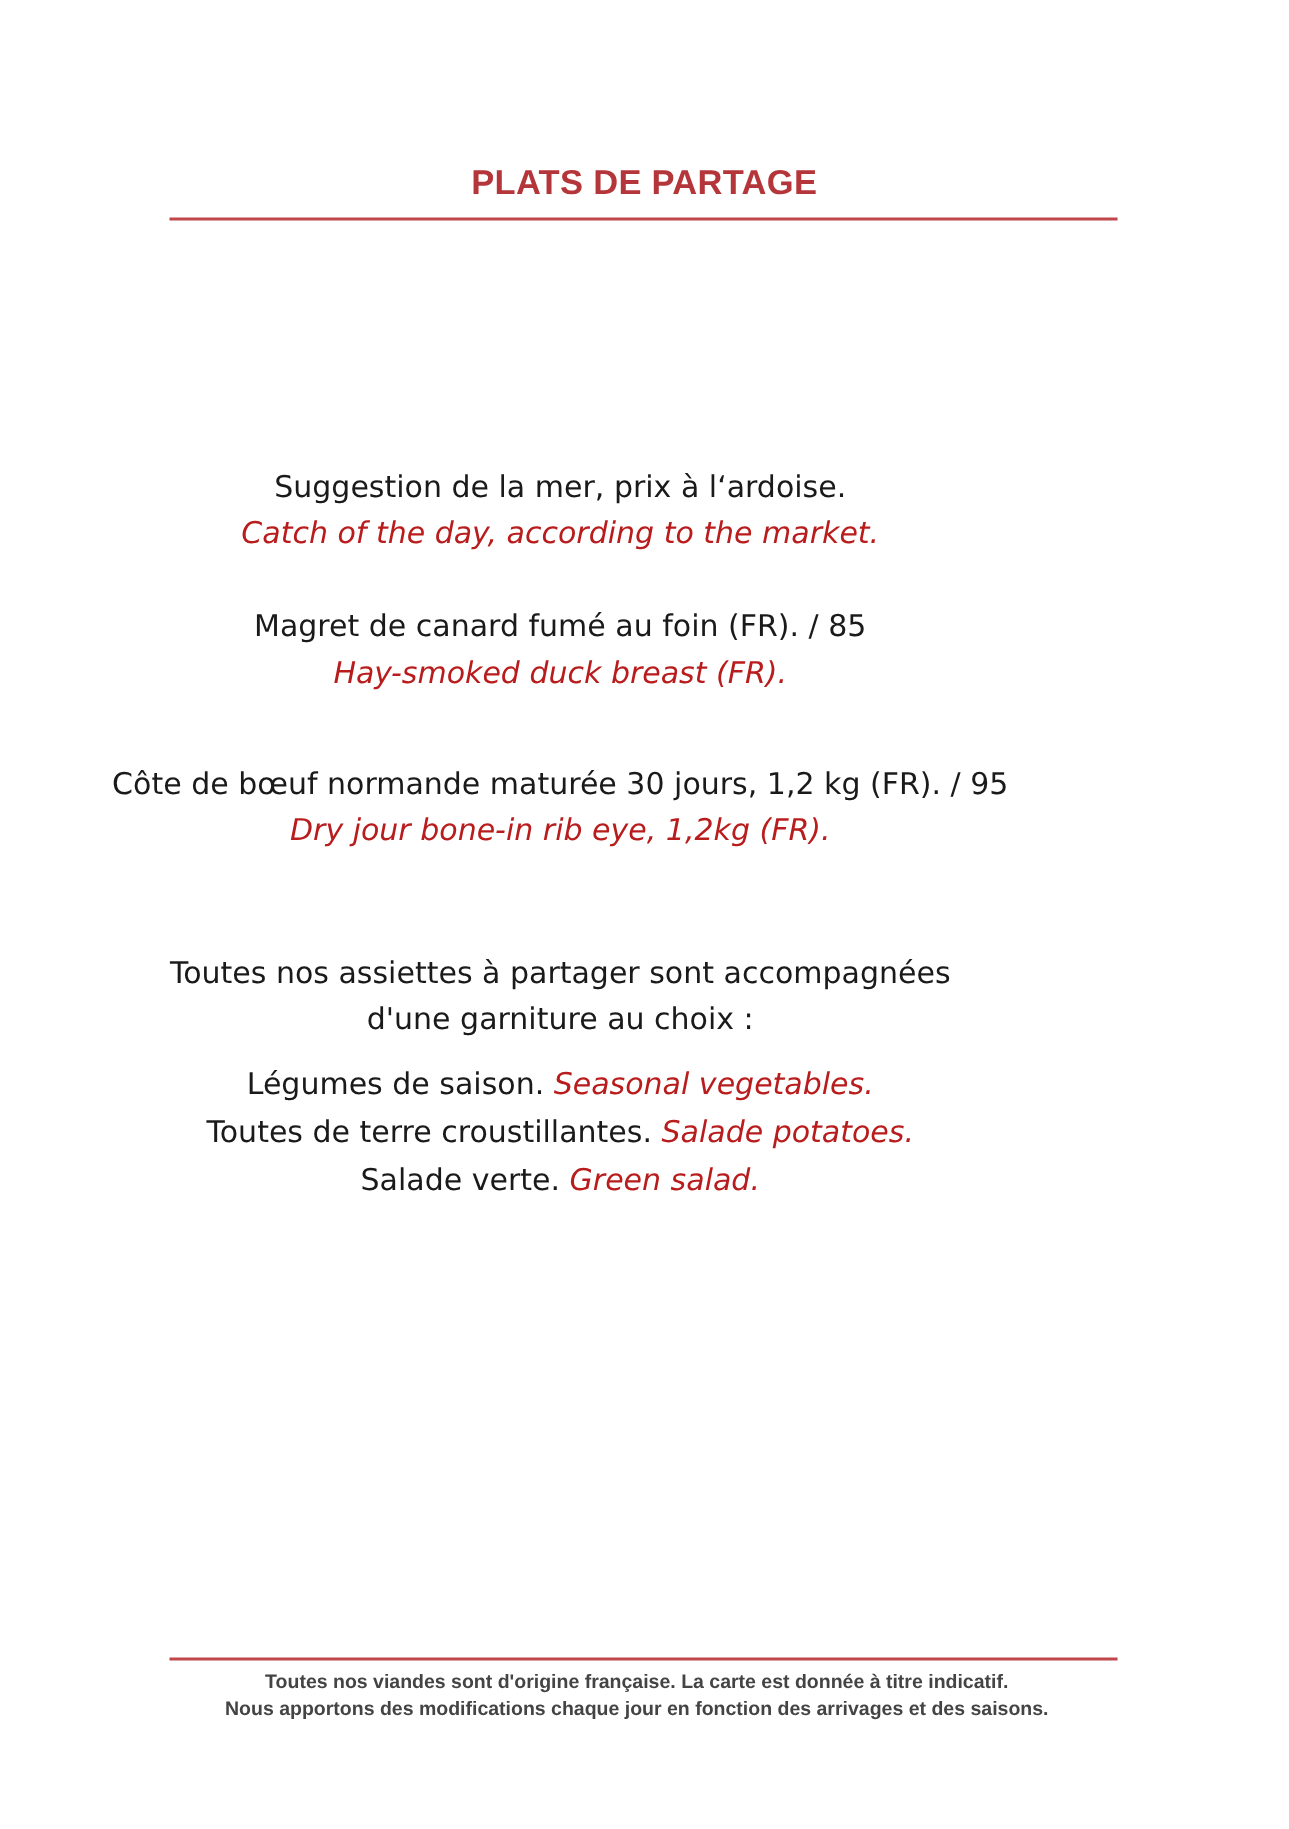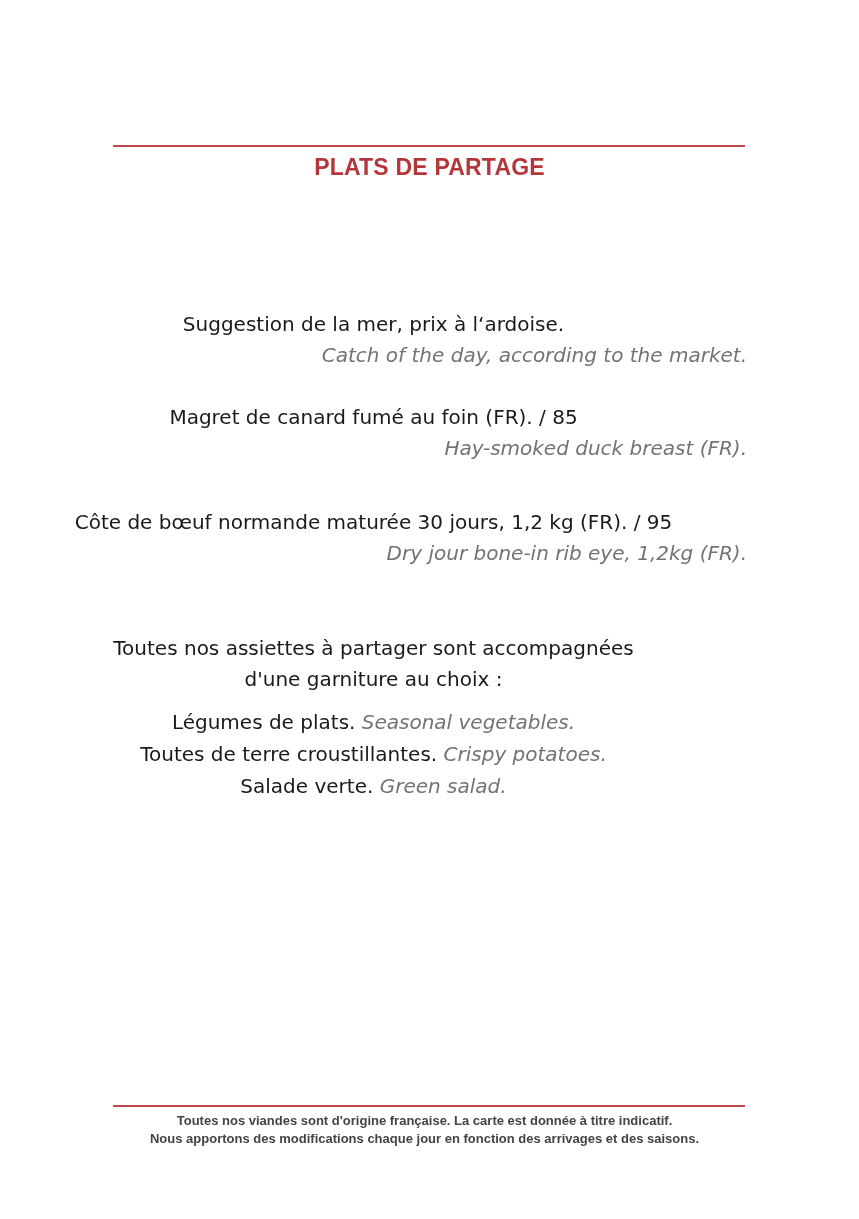--- a/index.html
+++ b/index.html
@@ -19,41 +19,40 @@
       position: absolute;
       top: 108px;
       left: 0;
       width: 859px;
       text-align: center;
       font-family: "Liberation Sans", sans-serif;
       font-weight: bold;
       font-size: 23px;
       letter-spacing: 0.2px;
       color: #b5363a;
-      margin-top: 46px;
     }
     .rule {
       position: absolute;
       left: 113px;
       width: 632px;
       height: 2px;
       background: #c0474a;
     }
     .rule.top { top: 145px; }
     .rule.bottom { top: 1105px; }
     .block {
       position: absolute;
       left: 0;
       width: 747px;
       text-align: center;
       font-size: 20px;
       line-height: 31px;
     }
     .fr { color: #1a1a1a; }
-    .en { color: #737373; font-style: italic; text-align: right; }
+    .en { color: #b91c1c; font-style: italic; }
     .note { font-style: italic; color: #1a1a1a; }
     .footer {
       position: absolute;
       top: 1112px;
       left: 0;
       width: 849px;
       text-align: center;
       font-family: "Liberation Sans", sans-serif;
       font-size: 13px;
       line-height: 18px;
@@ -83,26 +82,26 @@
   <span class="line en">Dry jour bone-in rib eye, 1,2kg (FR).</span>
 </div>
 
 <div class="block" style="top:633px;">
   <span class="line fr">Toutes nos assiettes à partager sont accompagnées</span>
   <span class="line fr">d'une garniture au choix :</span>
 </div>
 
 <div class="block" style="top:706px; line-height:32px;">
   <span class="line">
-    <span class="fr">Légumes de plats.</span>
+    <span class="fr">Légumes de saison.</span>
     <span class="en">Seasonal vegetables.</span>
   </span>
   <span class="line">
     <span class="fr">Toutes de terre croustillantes.</span>
-    <span class="en">Crispy potatoes.</span>
+    <span class="en">Salade potatoes.</span>
   </span>
   <span class="line">
     <span class="fr">Salade verte.</span>
     <span class="en">Green salad.</span>
   </span>
 </div>
 
 <div class="block note" style="top:874px;">
 </div>
 

